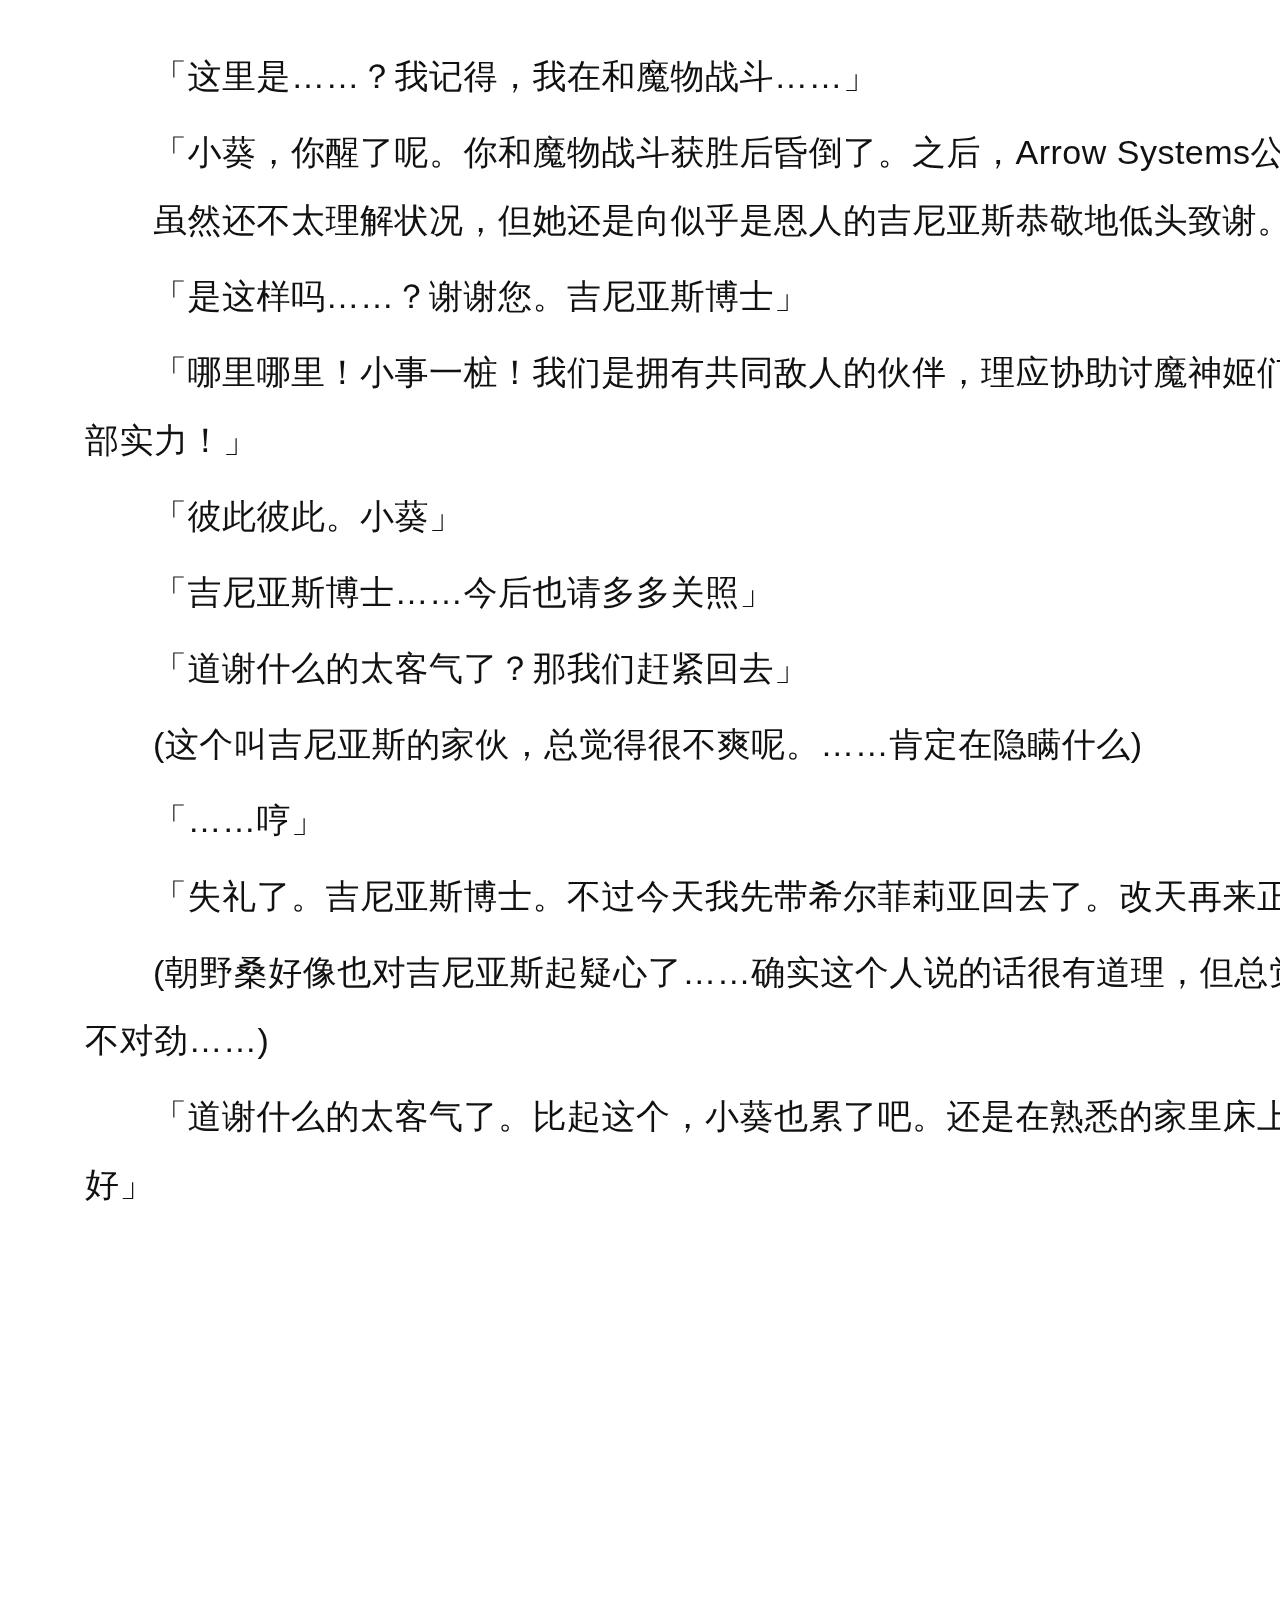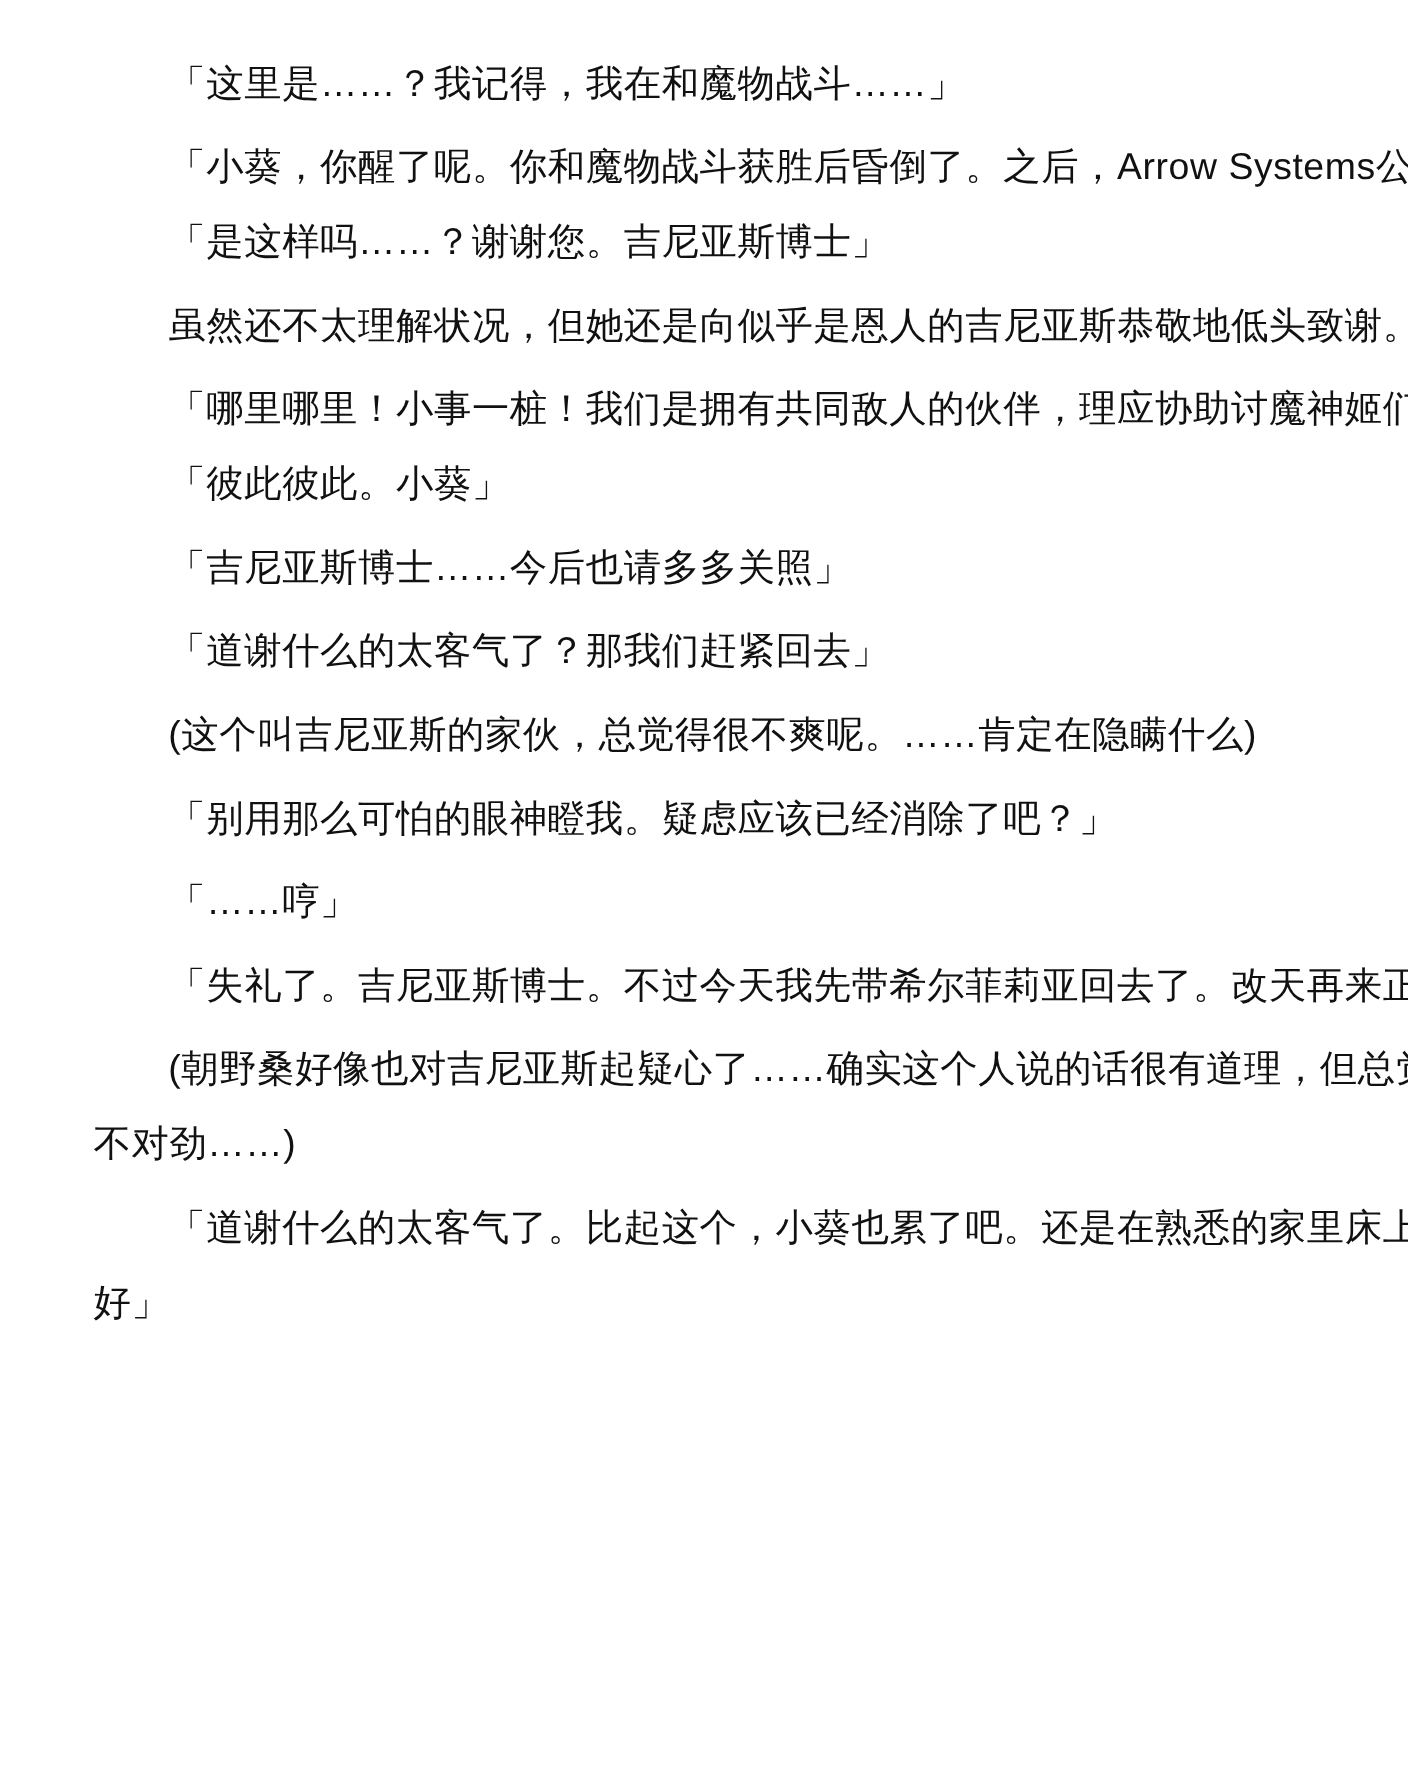--- a/index.html
+++ b/index.html
@@ -34,27 +34,27 @@
   .pend {
     margin-bottom: 8px;
   }
 </style>
 </head>
 <body style="background: rgb(255, 255, 255); color: rgb(17, 17, 17);">
 
 <div class="doc">
   <div class="line indent pend">「这里是……？我记得，我在和魔物战斗……」</div>
   <div class="line indent">「小葵，你醒了呢。你和魔物战斗获胜后昏倒了。之后，Arrow Systems公司的</div>
+  <div class="line indent pend">虽然还不太理解状况，但她还是向似乎是恩人的吉尼亚斯恭敬地低头致谢。</div>
   <div class="line indent pend">「是这样吗……？谢谢您。吉尼亚斯博士」</div>
-  <div class="line indent pend">虽然还不太理解状况，但她还是向似乎是恩人的吉尼亚斯恭敬地低头致谢。</div>
   <div class="line indent">「哪里哪里！小事一桩！我们是拥有共同敌人的伙伴，理应协助讨魔神姬们发挥出全</div>
+  <div class="line pend">部实力！」</div>
   <div class="line indent pend">「彼此彼此。小葵」</div>
   <div class="line indent pend">「吉尼亚斯博士……今后也请多多关照」</div>
   <div class="line indent pend">「道谢什么的太客气了？那我们赶紧回去」</div>
   <div class="line indent pend">(这个叫吉尼亚斯的家伙，总觉得很不爽呢。……肯定在隐瞒什么)</div>
-  <div class="line indent pend">「别用那么可怕的眼神瞪我。疑虑应该已经消除了吧？」</div>
   <div class="line indent pend">「……哼」</div>
   <div class="line indent pend">「失礼了。吉尼亚斯博士。不过今天我先带希尔菲莉亚回去了。改天再来正式道谢」</div>
   <div class="line indent">(朝野桑好像也对吉尼亚斯起疑心了……确实这个人说的话很有道理，但总觉得哪里</div>
   <div class="line pend">不对劲……)</div>
   <div class="line indent">「道谢什么的太客气了。比起这个，小葵也累了吧。还是在熟悉的家里床上睡觉比较</div>
   <div class="line pend">好」</div>
 </div>
 
 </body></html>

